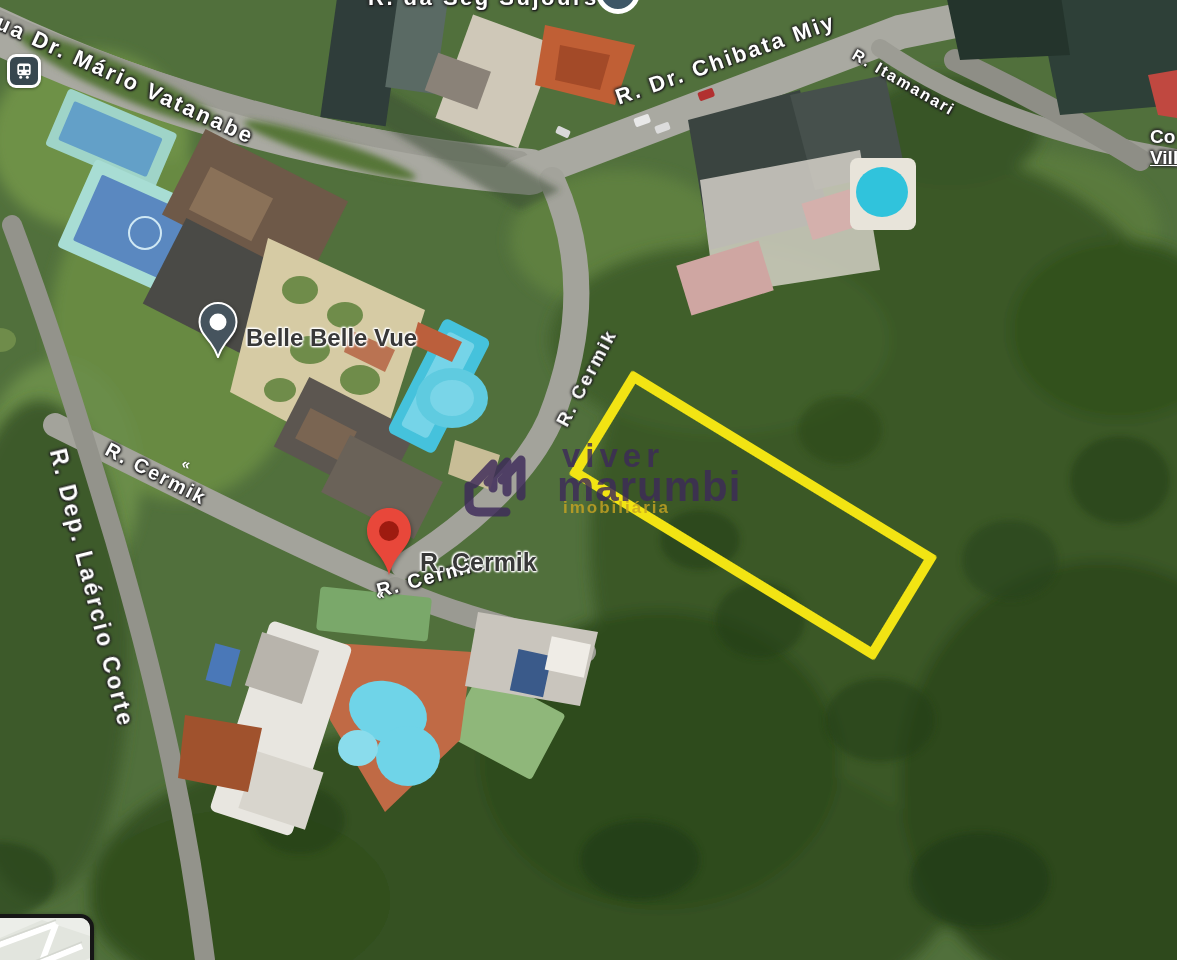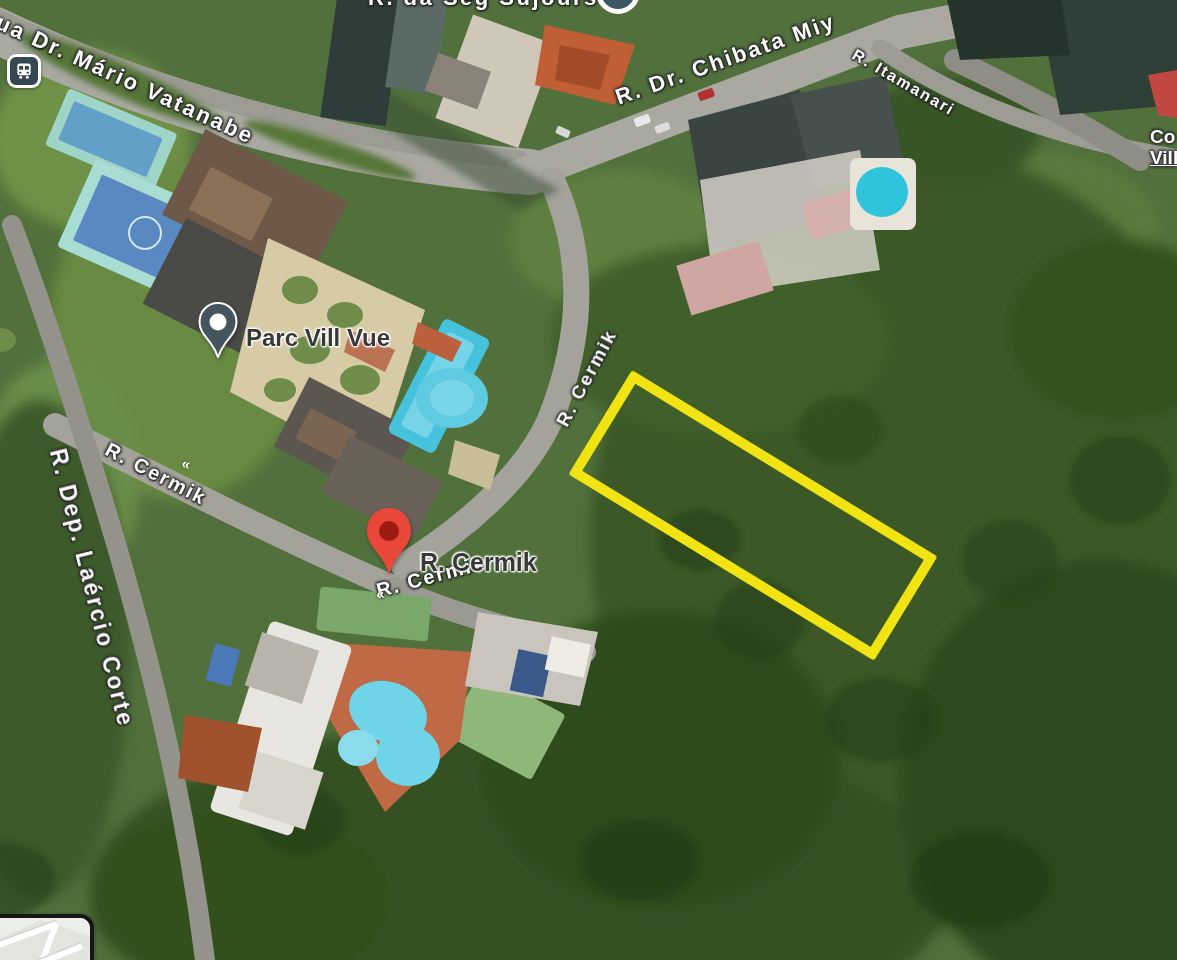--- a/index.html
+++ b/index.html
@@ -230,21 +230,21 @@
   <div class="road-arrow" style="left:182px;top:455px;transform:rotate(14deg);">«</div>
   <div class="road-arrow" style="left:376px;top:585px;transform:rotate(-10deg);">«</div>
 
   <div class="blue-poi"></div>
 
   <svg class="pin" style="left:198px;top:302px;" width="40" height="56" viewBox="0 0 40 56">
     <path d="M20 1 C9.5 1 1.5 9.5 1.5 20 C1.5 28.5 6.5 33 12.5 41 C16.5 46.5 18.5 50.5 20 55
              C21.5 50.5 23.5 46.5 27.5 41 C33.5 33 38.5 28.5 38.5 20 C38.5 9.5 30.5 1 20 1 Z" fill="#46545E" stroke="#ffffff" stroke-width="2"></path>
     <circle cx="20" cy="20" r="8.5" fill="#ffffff"></circle>
   </svg>
-  <div class="poi-label" style="left:246px;top:324px;font-size:24px;">Parc Vill Vue</div>
+  <div class="poi-label" style="left:246px;top:324px;font-size:24px;">Belle Belle Vue</div>
 
   <svg class="pin" style="left:364px;top:506px;" width="50" height="82" viewBox="0 0 50 82">
     <path d="M25 2 C12 2 3 12 3 25 C3 35 9 41 16.5 51 C21 57.5 23.5 63 25 69
              C26.5 63 29 57.5 33.5 51 C41 41 47 35 47 25 C47 12 38 2 25 2 Z" fill="#E8473A"></path>
     <circle cx="25" cy="25" r="10" fill="#9E1B10"></circle>
   </svg>
   <div class="poi-label" style="left:420px;top:548px;font-size:25px;">R. Cermik</div>
 
   <div class="poi-label light" style="left:1150px;top:126px;font-size:19px;line-height:21px;">
     <span style="display:block;">Co</span>
@@ -256,20 +256,33 @@
       <rect x="4" y="3" width="16" height="14" rx="3" fill="#ffffff"></rect>
       <rect x="6" y="6" width="5" height="4.5" rx="1" fill="#37474F"></rect>
       <rect x="13" y="6" width="5" height="4.5" rx="1" fill="#37474F"></rect>
       <rect x="6" y="13" width="3" height="2" rx="1" fill="#37474F"></rect>
       <rect x="15" y="13" width="3" height="2" rx="1" fill="#37474F"></rect>
       <circle cx="8" cy="19.5" r="1.8" fill="#ffffff"></circle>
       <circle cx="16" cy="19.5" r="1.8" fill="#ffffff"></circle>
     </svg>
   </div>
 
+  <div class="watermark">
+    <svg width="96" height="84" viewBox="0 0 96 84">
+      <g fill="none" stroke="#3D2A5A" stroke-width="9" stroke-linecap="round" stroke-linejoin="round">
+        <path d="M9 52 L9 69 Q9 78 19 78 L46 78"></path>
+        <path d="M14 50 L33 30 L33 54"></path>
+        <path d="M28 48 L47 28 L47 58"></path>
+        <path d="M42 46 L61 26 L61 62"></path>
+      </g>
+    </svg>
+    <div class="wm-line1">viver</div>
+    <div class="wm-line2">marumbi</div>
+    <div class="wm-line3">imobiliária</div>
+  </div>
 
   <div class="minimap">
     <svg width="104" height="70" viewBox="0 0 104 70">
       <rect x="0" y="0" width="104" height="70" fill="#eceee9"></rect>
       <polygon points="0,26 56,2 104,18 104,40 30,70 0,58" fill="#e2e5de"></polygon>
       <g stroke="#ffffff" stroke-width="6" fill="none">
         <path d="M-6 34 L70 6"></path>
         <path d="M2 66 L96 28"></path>
         <path d="M46 70 L70 6"></path>
       </g>

